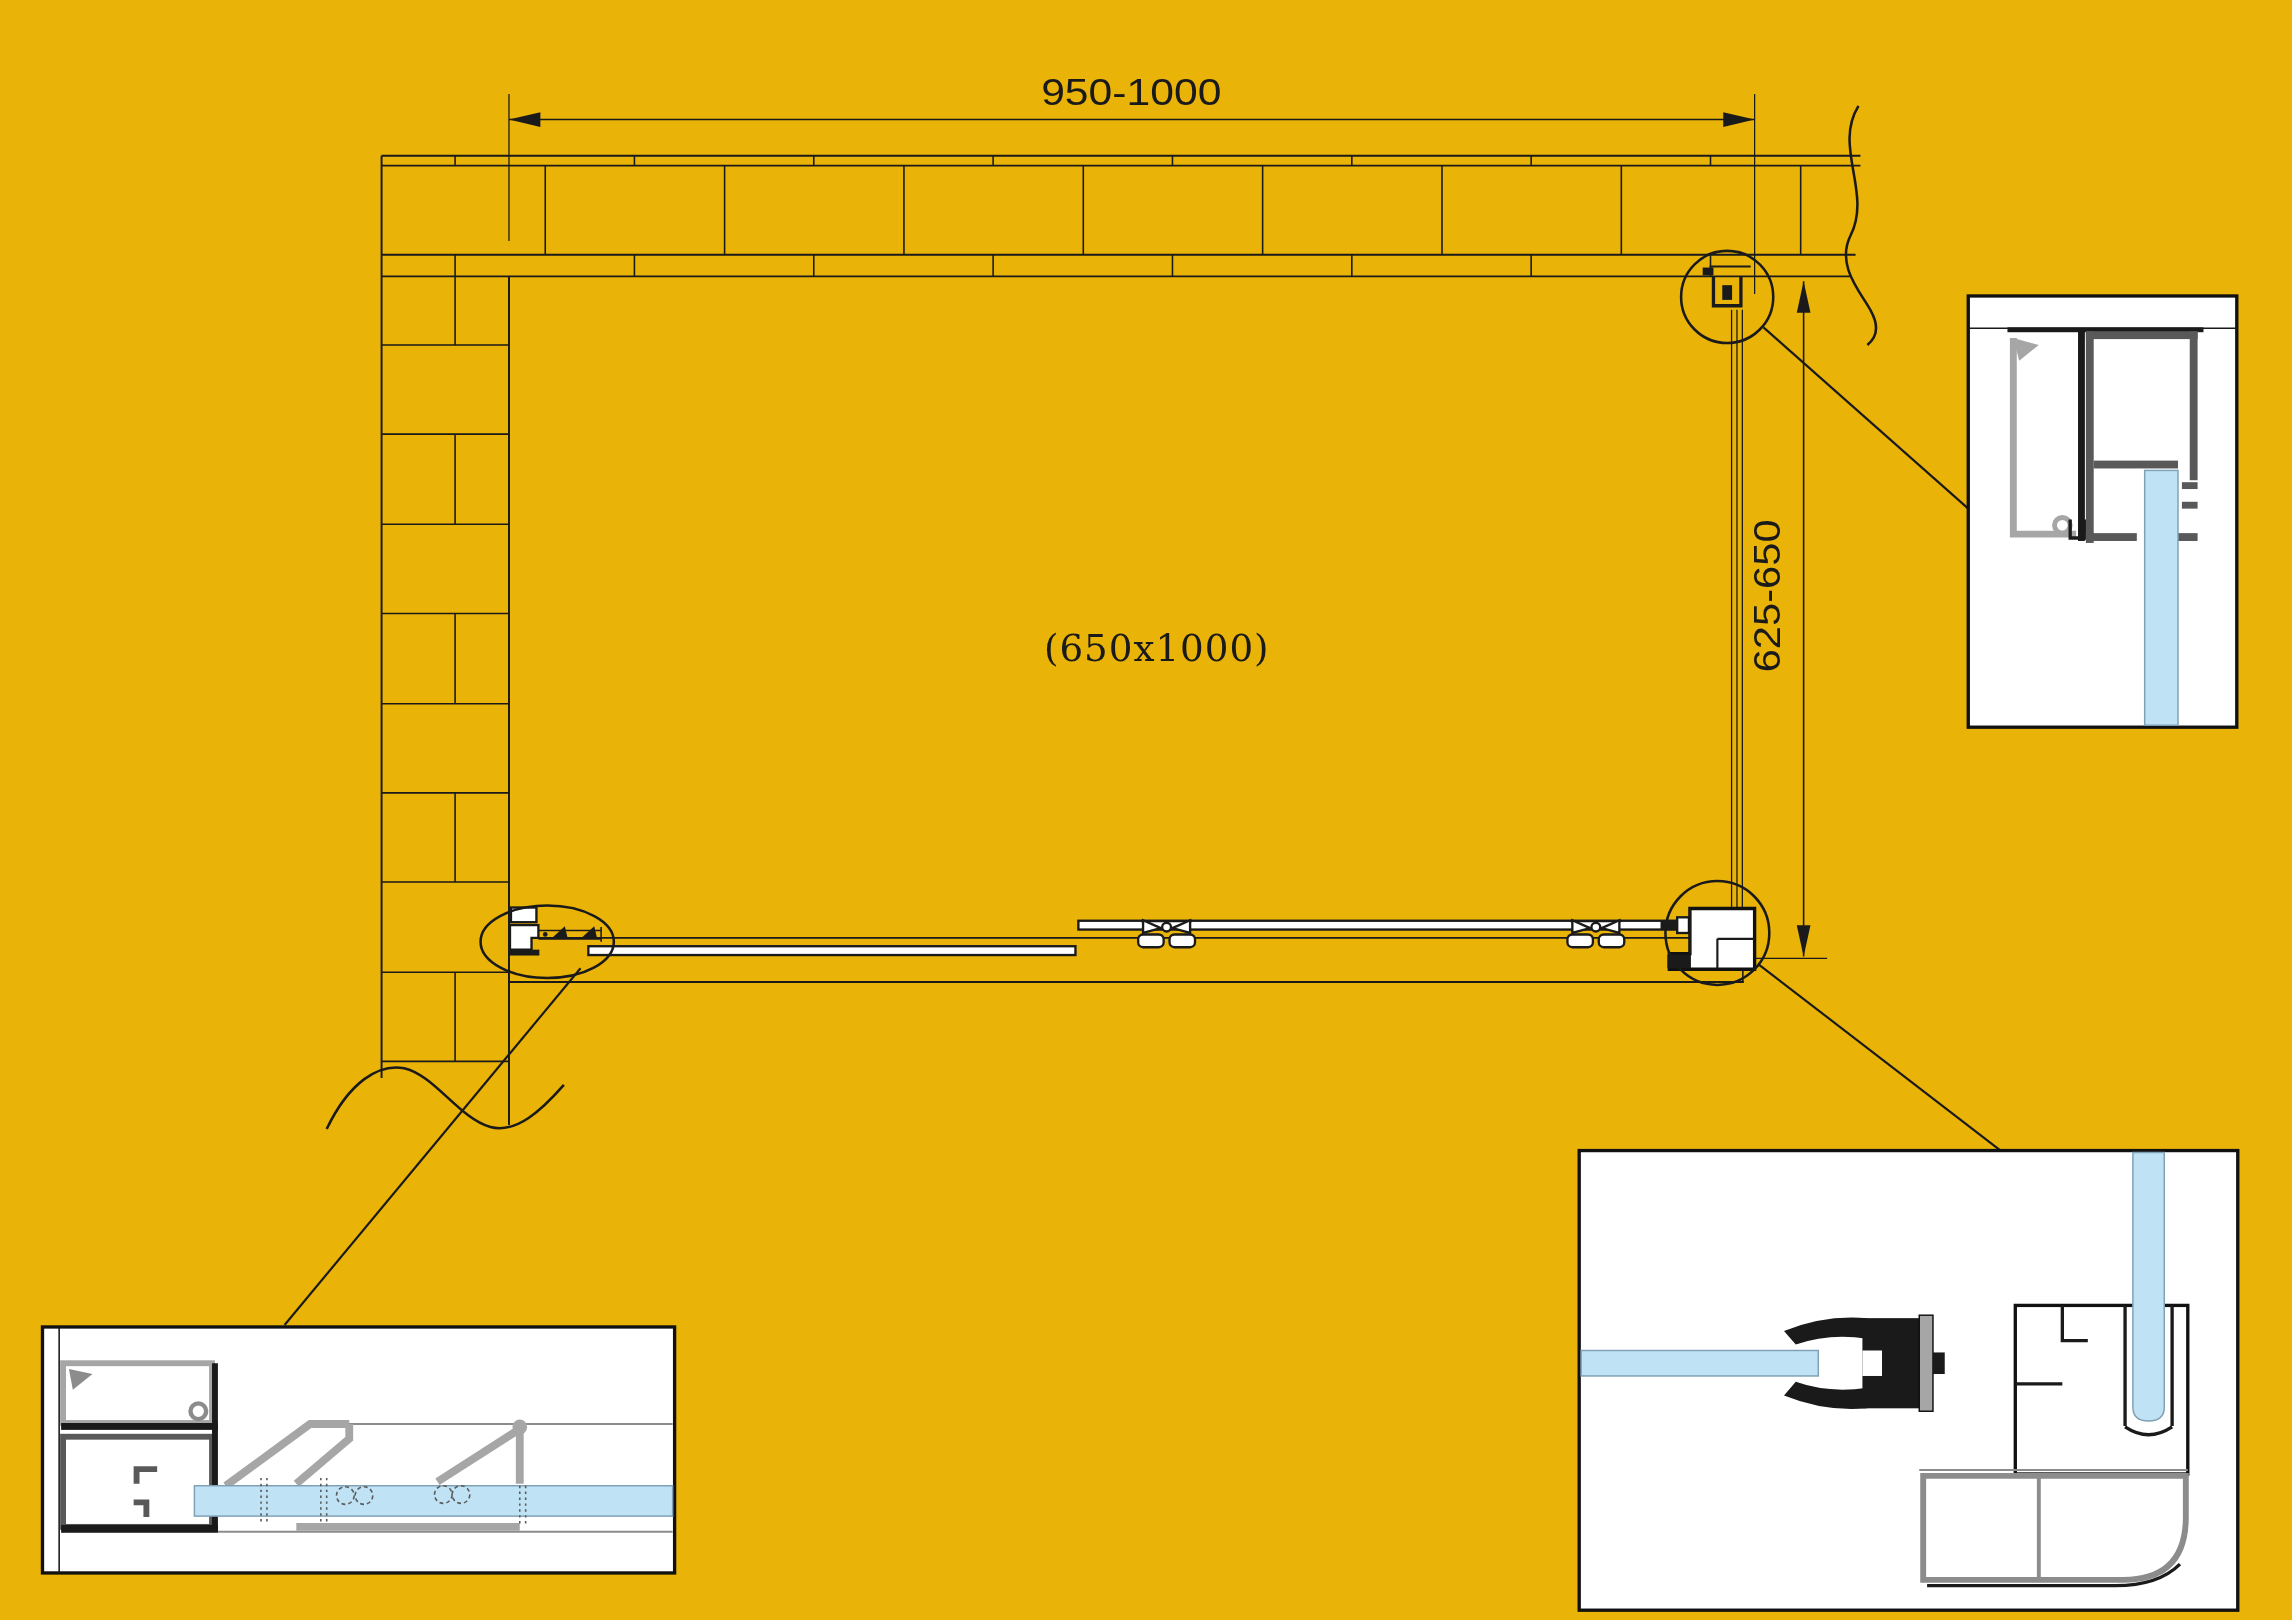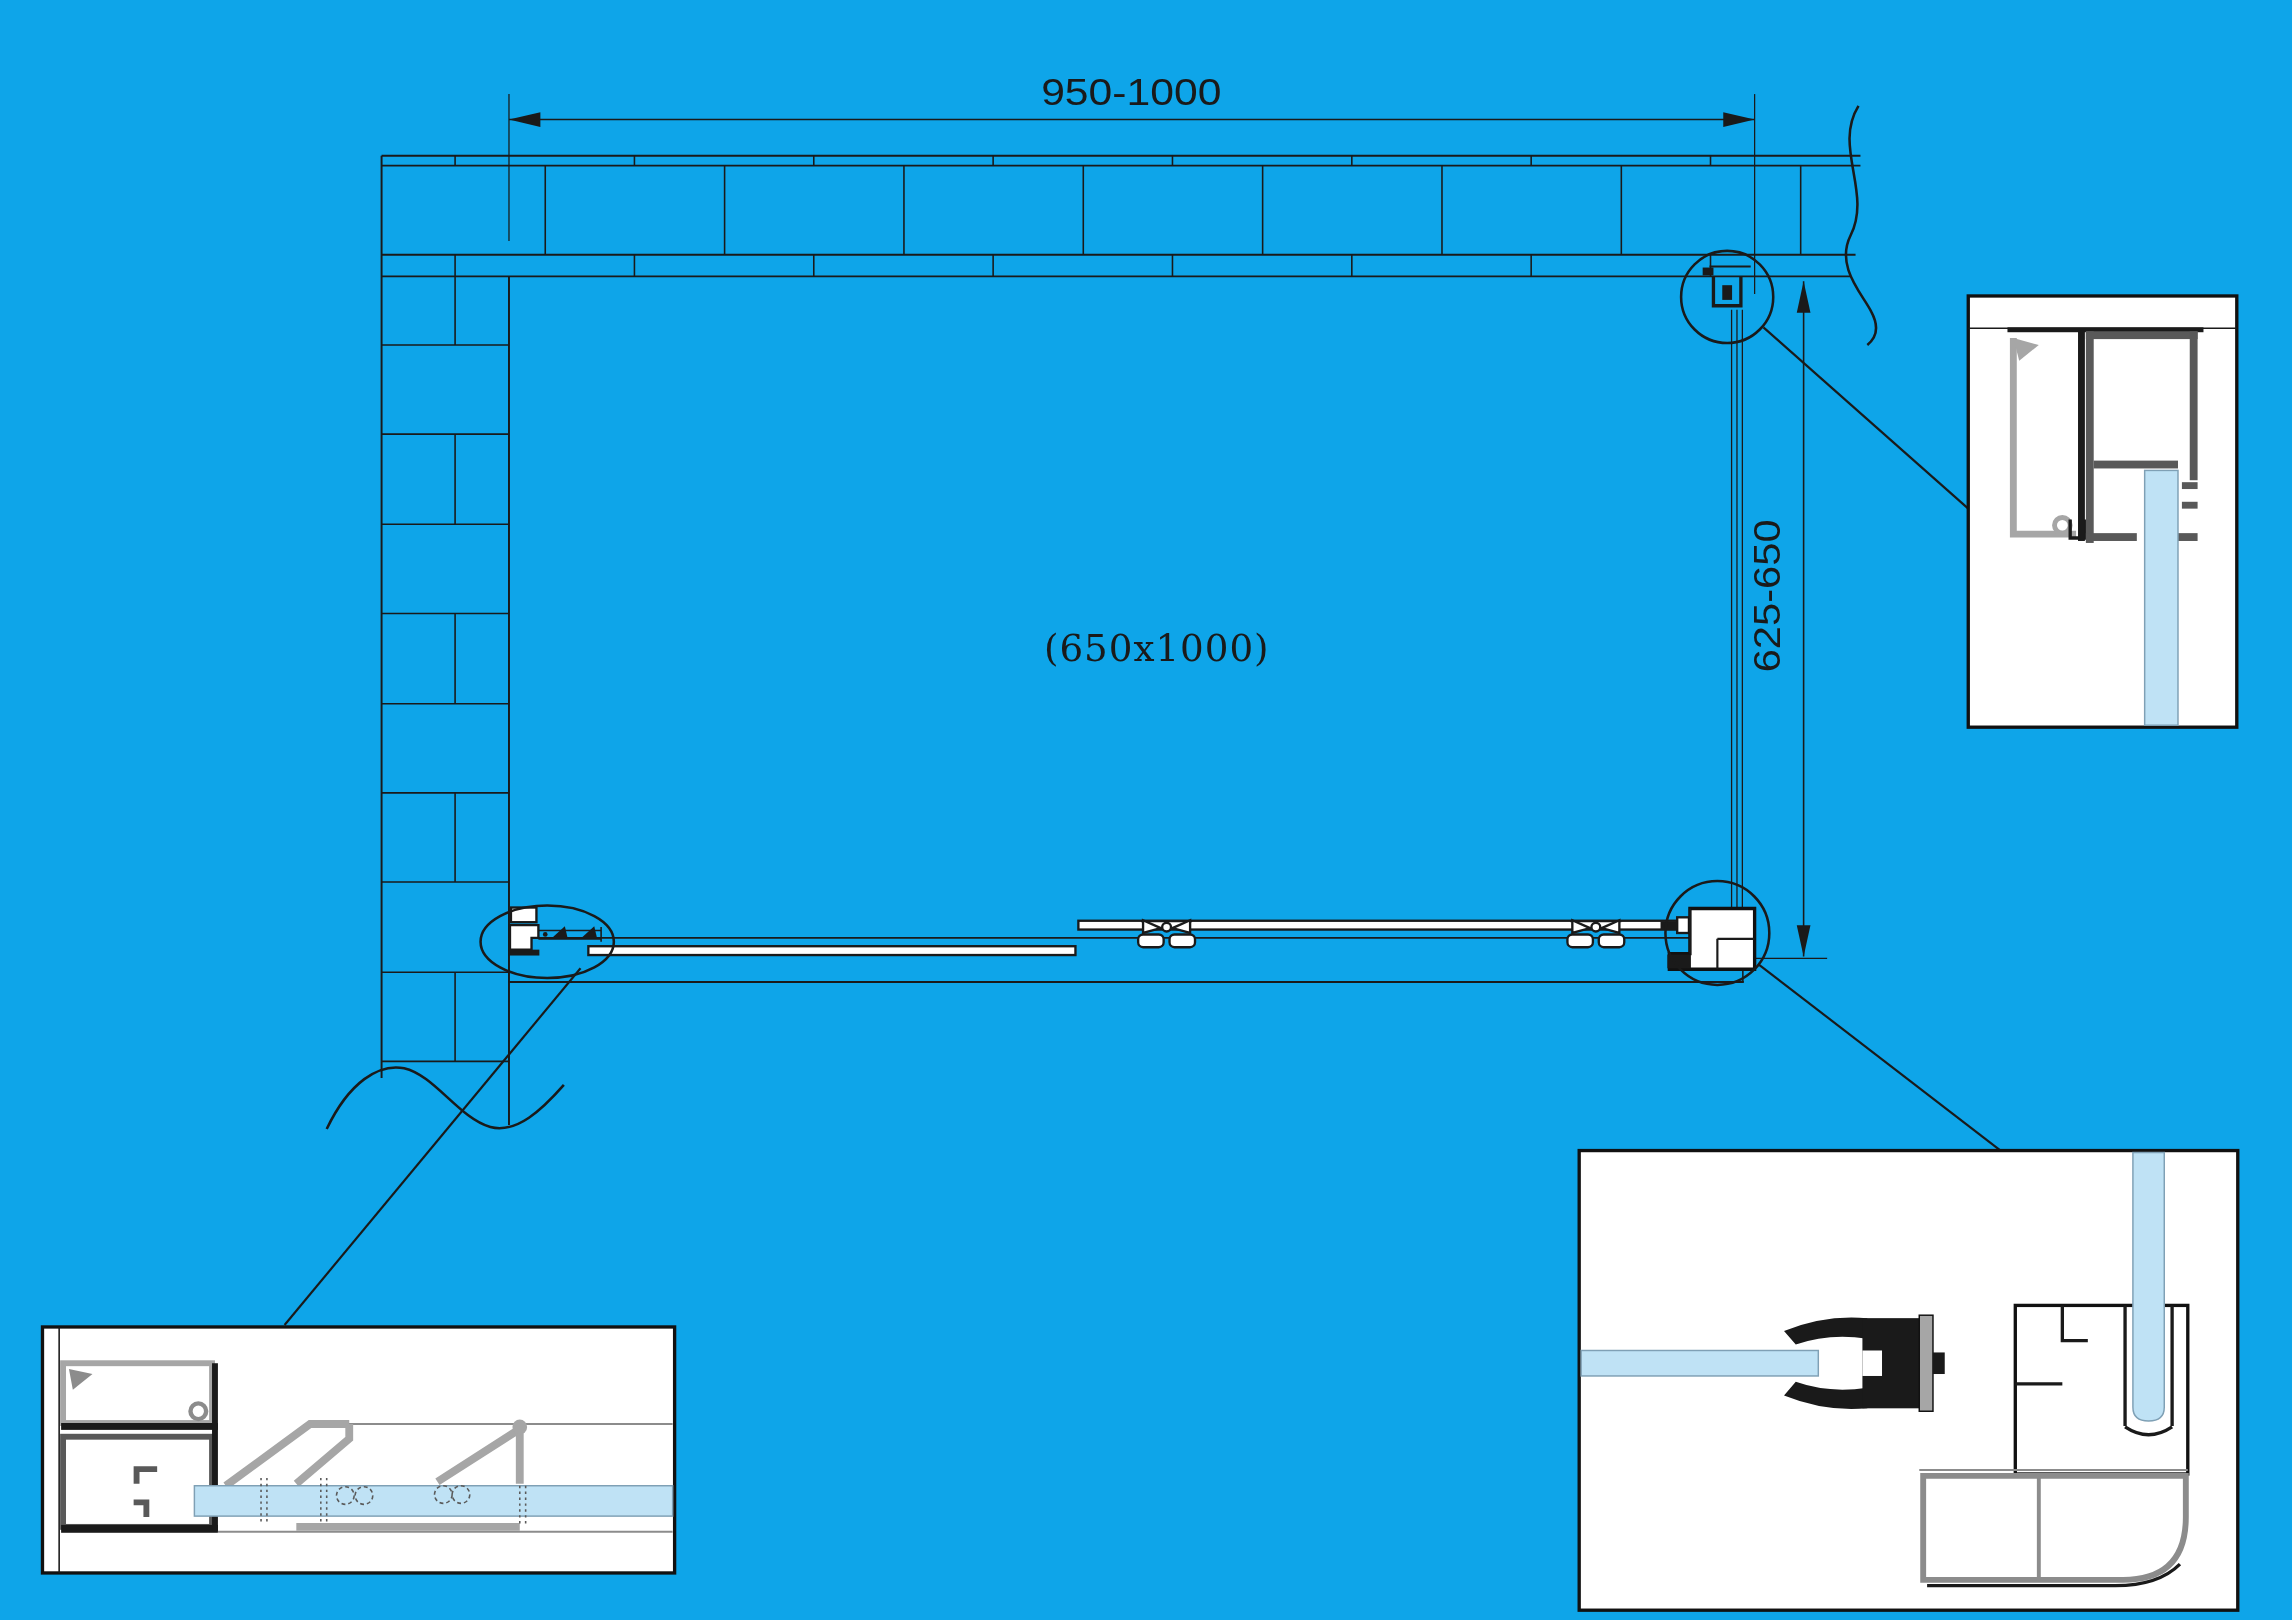--- a/index.html
+++ b/index.html
@@ -1,16 +1,16 @@
 <!DOCTYPE html>
 <html><head>
 <meta charset="utf-8">
 <style>
   html,body{margin:0;padding:0;background:#fff;}
-  #stage{position:relative;width:2293px;height:1620px;background:#0ea5e9;overflow:hidden;
+  #stage{position:relative;width:2293px;height:1620px;background:#eab308;overflow:hidden;
          font-family:"Liberation Sans",sans-serif;}
   svg{display:block}
   .ln  {stroke:#1a1a1a;fill:none;stroke-width:2;}
   .ln1 {stroke:#1a1a1a;fill:none;stroke-width:1.3;}
   .ln15{stroke:#1a1a1a;fill:none;stroke-width:1.6;}
   .ln22{stroke:#1a1a1a;fill:none;stroke-width:2.2;}
   .ln25{stroke:#1a1a1a;fill:none;stroke-width:2.6;}
   .ln3 {stroke:#1a1a1a;fill:none;stroke-width:3.4;}
   .box {stroke:#111;fill:#fff;stroke-width:3.4;}
   .fil {fill:#1a1a1a;stroke:none;}

